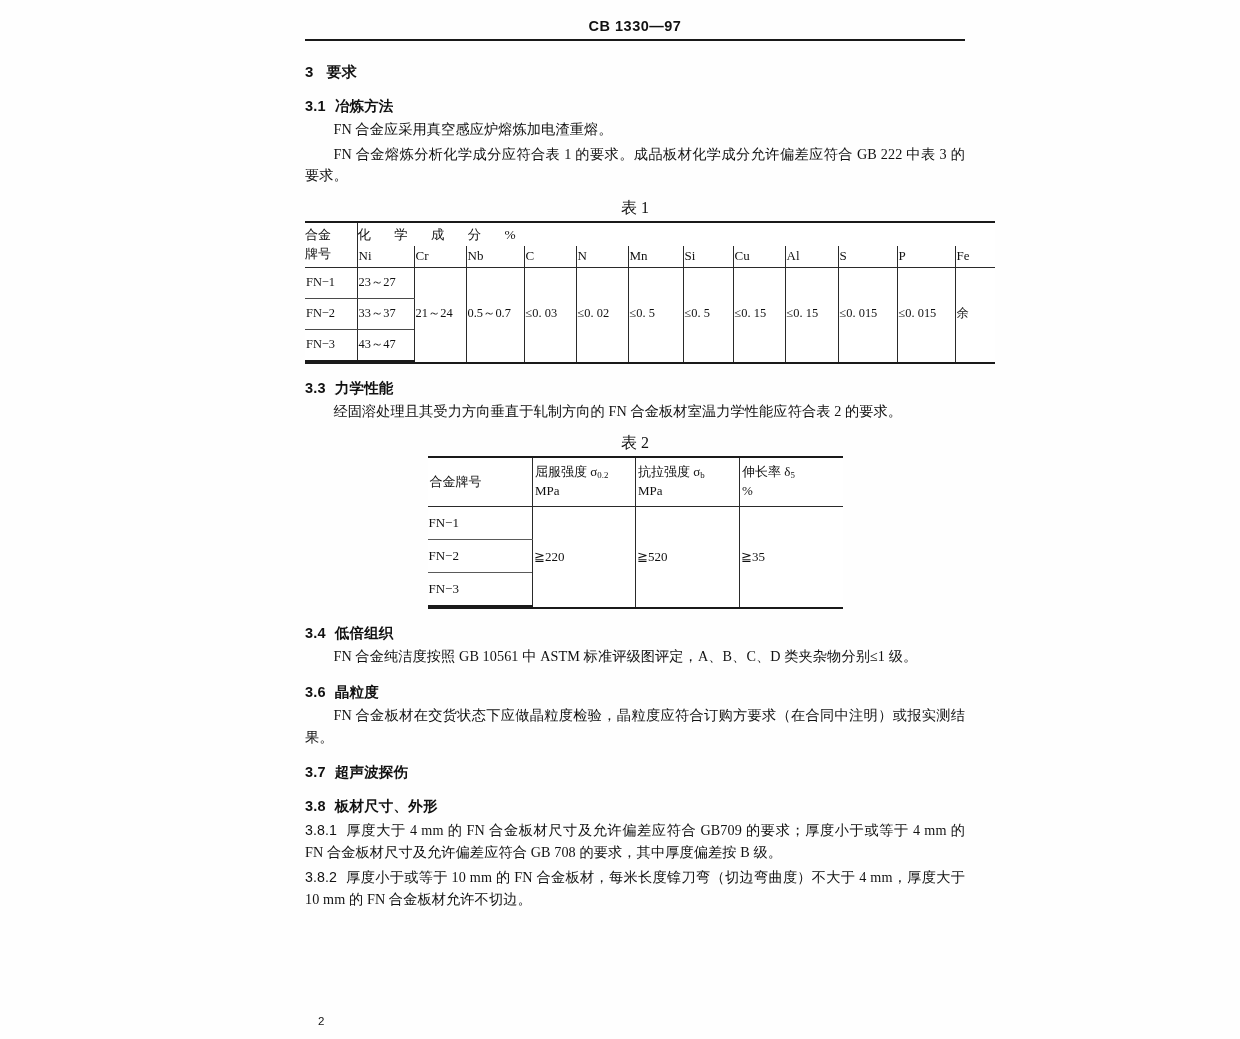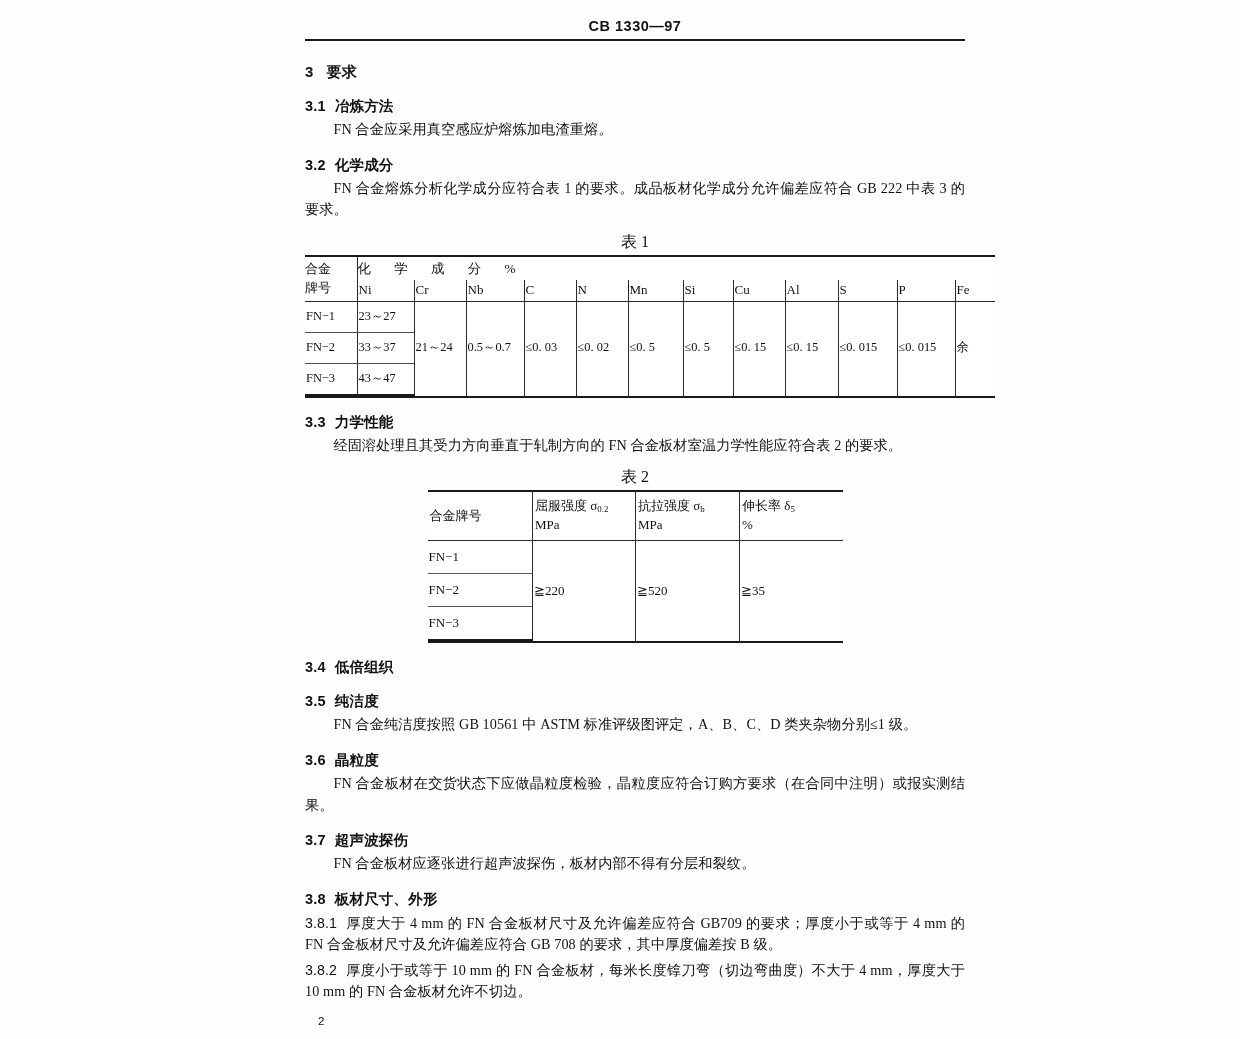--- a/index.html
+++ b/index.html
@@ -185,23 +185,20 @@
 
     <div class="sec-h major">
       <span class="num">3</span><span>要求</span>
     </div>
 
     <div class="sec-h">
       <span class="num">3.1</span><span>冶炼方法</span>
     </div>
     <p class="body indent">FN 合金应采用真空感应炉熔炼加电渣重熔。</p>
 
-    <div class="sec-h">
-      <span class="num">3.2</span><span>化学成分</span>
-    </div>
     <p class="body indent">FN 合金熔炼分析化学成分应符合表 1 的要求。成品板材化学成分允许偏差应符合 GB 222 中表 3 的要求。</p>
 
     <div class="tbl-cap">表 1</div>
 
     <table id="table1" class="doc">
       <colgroup>
         <col style="width:52px">
         <col style="width:57px">
         <col style="width:52px">
         <col style="width:58px">
@@ -332,34 +329,30 @@
           <td class="t-bot" style="height:0;padding:0"></td>
           <td class="t-bot no-r" style="height:0;padding:0"></td>
         </tr>
       </tbody>
     </table>
 
     <div class="sec-h">
       <span class="num">3.4</span><span>低倍组织</span>
     </div>
 
-    <div class="sec-h">
-      <span class="num">3.5</span><span>纯洁度</span>
-    </div>
     <p class="body indent">FN 合金纯洁度按照 GB 10561 中 ASTM 标准评级图评定，A、B、C、D 类夹杂物分别≤1 级。</p>
 
     <div class="sec-h">
       <span class="num">3.6</span><span>晶粒度</span>
     </div>
     <p class="body indent">FN 合金板材在交货状态下应做晶粒度检验，晶粒度应符合订购方要求（在合同中注明）或报实测结果。</p>
 
     <div class="sec-h">
       <span class="num">3.7</span><span>超声波探伤</span>
     </div>
-    <p class="body indent">FN 合金板材应逐张进行超声波探伤，板材内部不得有分层和裂纹。</p>
 
     <div class="sec-h">
       <span class="num">3.8</span><span>板材尺寸、外形</span>
     </div>
 
     <p class="body hang"><span class="lead">3.8.1</span><span>厚度大于 4 mm 的 FN 合金板材尺寸及允许偏差应符合 GB709 的要求；厚度小于或等于 4 mm 的 FN 合金板材尺寸及允许偏差应符合 GB 708 的要求，其中厚度偏差按 B 级。</span></p>
 
     <p class="body hang"><span class="lead">3.8.2</span><span>厚度小于或等于 10 mm 的 FN 合金板材，每米长度镎刀弯（切边弯曲度）不大于 4 mm，厚度大于 10 mm 的 FN 合金板材允许不切边。</span></p>
 
   </div>

